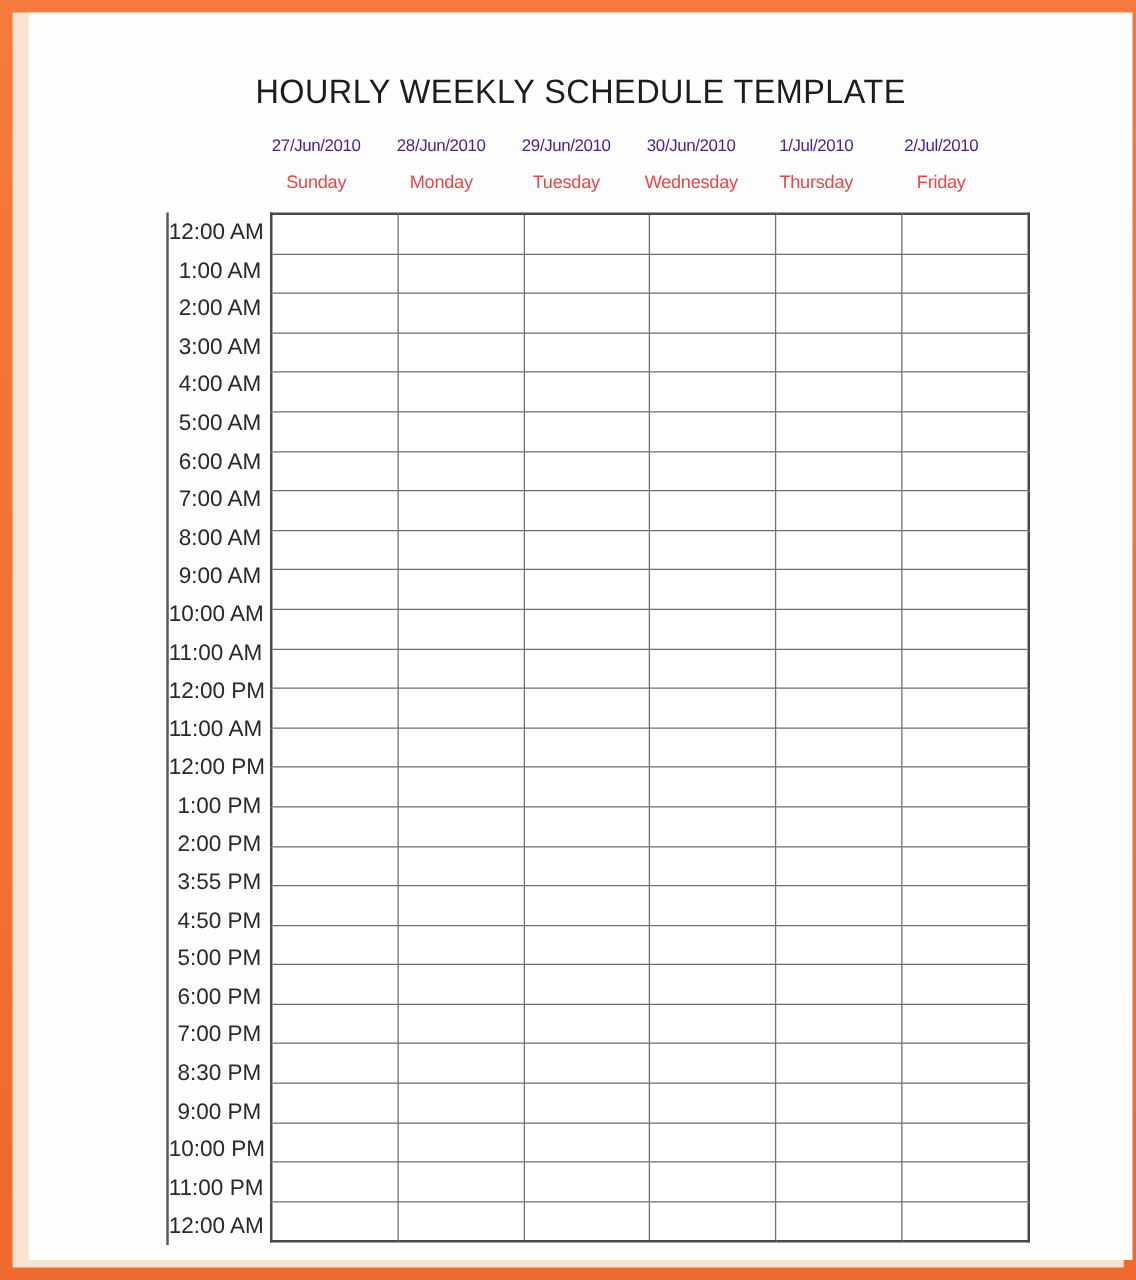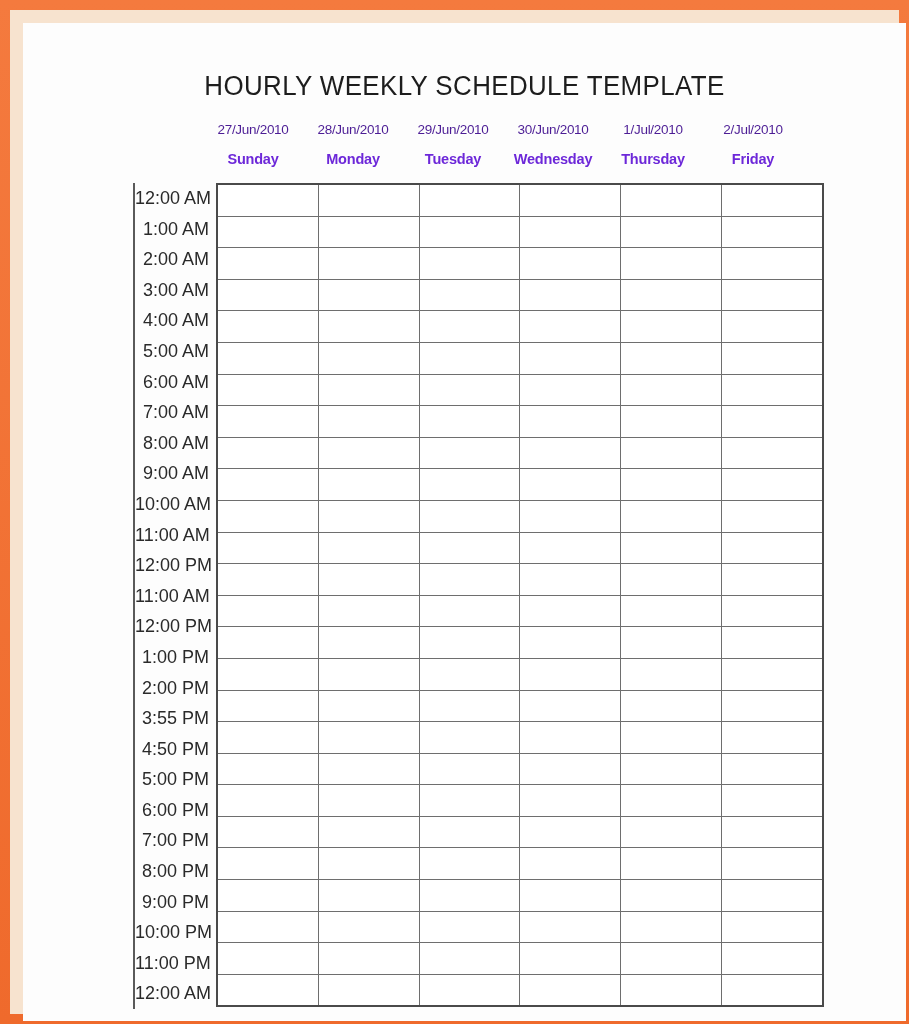--- a/index.html
+++ b/index.html
@@ -26,21 +26,21 @@
   #frame-inner-edge {
     position: absolute;
     left: 10px; top: 10px;
     width: 889px;
     height: 1004px;
     background: #f7e3cf;
     box-sizing: border-box;
   }
   #page {
     position: absolute;
-    left: 13px; top: 13px;
+    left: 13px; top: 0;
     width: 883px;
     height: 998px;
     background: #fdfdfd;
     box-sizing: border-box;
   }
 
   
   #title {
     position: absolute;
     left: 0;
@@ -75,22 +75,22 @@
     white-space: nowrap;
   }
   #date-row .header-cell {
     font-size: 13.5px;
     color: #4c1d95;
     font-weight: 400;
     letter-spacing: -0.3px;
   }
   #day-row .header-cell {
     font-size: 14.5px;
-    color: #6d28d9;
-    font-weight: bold;
+    color: #ef4444;
+    font-weight: normal;
     letter-spacing: -0.2px;
   }
 
   
   #time-column {
     position: absolute;
     left: 110px;
     top: 160px;
     width: 80px;
     border-left: 2px solid #5a5a5a;
@@ -170,21 +170,21 @@
           <div class="time-cell">12:00 PM</div>
           <div class="time-cell">11:00 AM</div>
           <div class="time-cell">12:00 PM</div>
           <div class="time-cell">1:00 PM</div>
           <div class="time-cell">2:00 PM</div>
           <div class="time-cell">3:55 PM</div>
           <div class="time-cell">4:50 PM</div>
           <div class="time-cell">5:00 PM</div>
           <div class="time-cell">6:00 PM</div>
           <div class="time-cell">7:00 PM</div>
-          <div class="time-cell">8:00 PM</div>
+          <div class="time-cell">8:30 PM</div>
           <div class="time-cell">9:00 PM</div>
           <div class="time-cell">10:00 PM</div>
           <div class="time-cell">11:00 PM</div>
           <div class="time-cell">12:00 AM</div>
         </div>
 
       <table id="grid">
         <tbody id="grid-body">
             <tr>
               <td></td>

